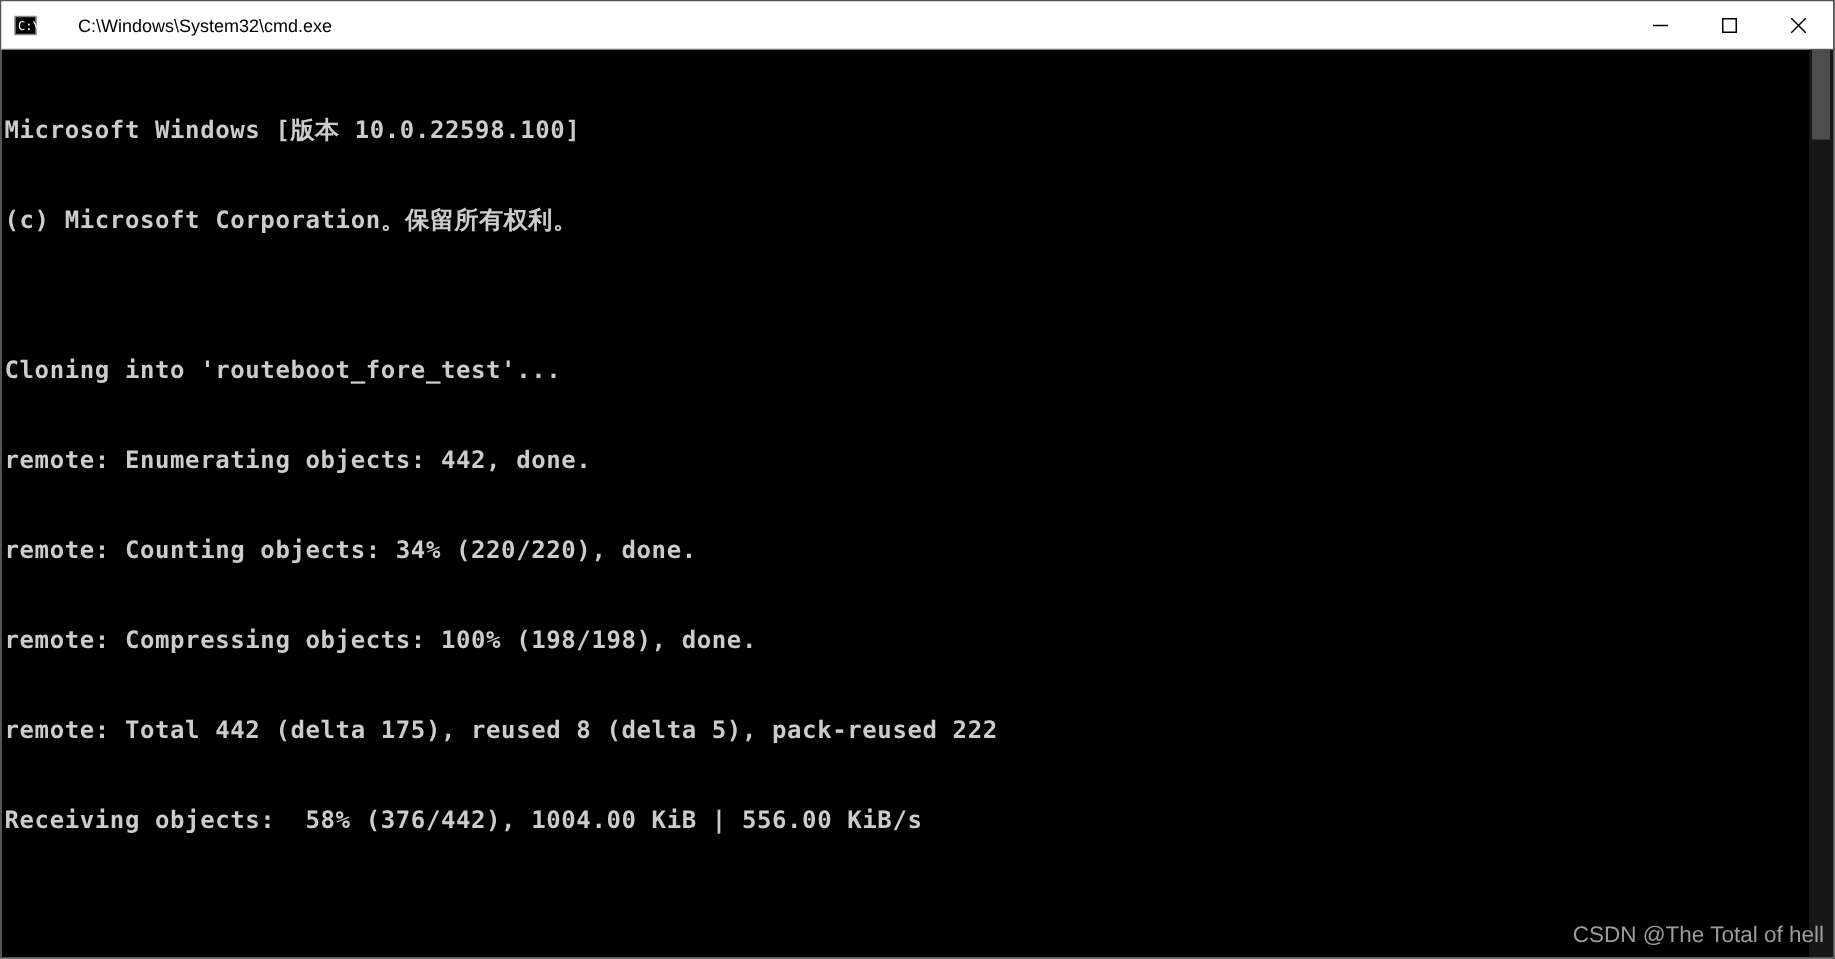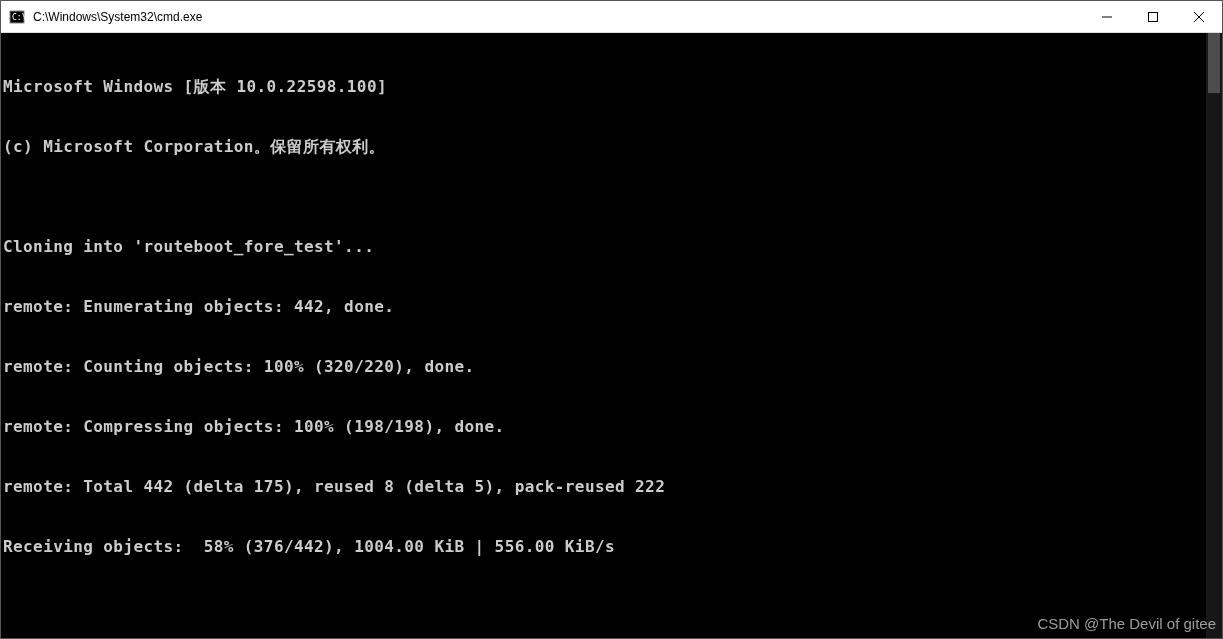--- a/index.html
+++ b/index.html
@@ -39,20 +39,21 @@
       justify-content: center;
     }
     .titlebar-icon svg {
       width: 16px;
       height: 16px;
     }
     .titlebar-title {
       font-size: 12px;
       color: #000;
       flex: 1;
+      margin-left: 19px;
     }
     .titlebar-controls {
       display: flex;
       height: 100%;
     }
     .titlebar-btn {
       width: 46px;
       height: 100%;
       display: flex;
       align-items: center;
@@ -144,27 +145,27 @@
       </button>
     </div>
   </div>
   <div class="terminal-area">
     <div class="terminal-content">
       <span class="terminal-line">Microsoft Windows [版本 10.0.22598.100]</span>
       <span class="terminal-line">(c) Microsoft Corporation。保留所有权利。</span>
       <span class="terminal-line"></span>
       <span class="terminal-line">Cloning into 'routeboot_fore_test'...</span>
       <span class="terminal-line">remote: Enumerating objects: 442, done.</span>
-      <span class="terminal-line">remote: Counting objects: 100% (320/220), done.</span>
+      <span class="terminal-line">remote: Counting objects: 34% (220/220), done.</span>
       <span class="terminal-line">remote: Compressing objects: 100% (198/198), done.</span>
       <span class="terminal-line">remote: Total 442 (delta 175), reused 8 (delta 5), pack-reused 222</span>
       <span class="terminal-line">Receiving objects:  58% (376/442), 1004.00 KiB | 556.00 KiB/s</span>
       
       
       <span class="terminal-line"></span>
       
     </div>
     <div class="scrollbar">
       <div class="scrollbar-thumb"></div>
     </div>
-    <div class="watermark">CSDN @The Devil of gitee</div>
+    <div class="watermark">CSDN @The Total of hell</div>
   </div>
 </div>
 
 </body></html>

